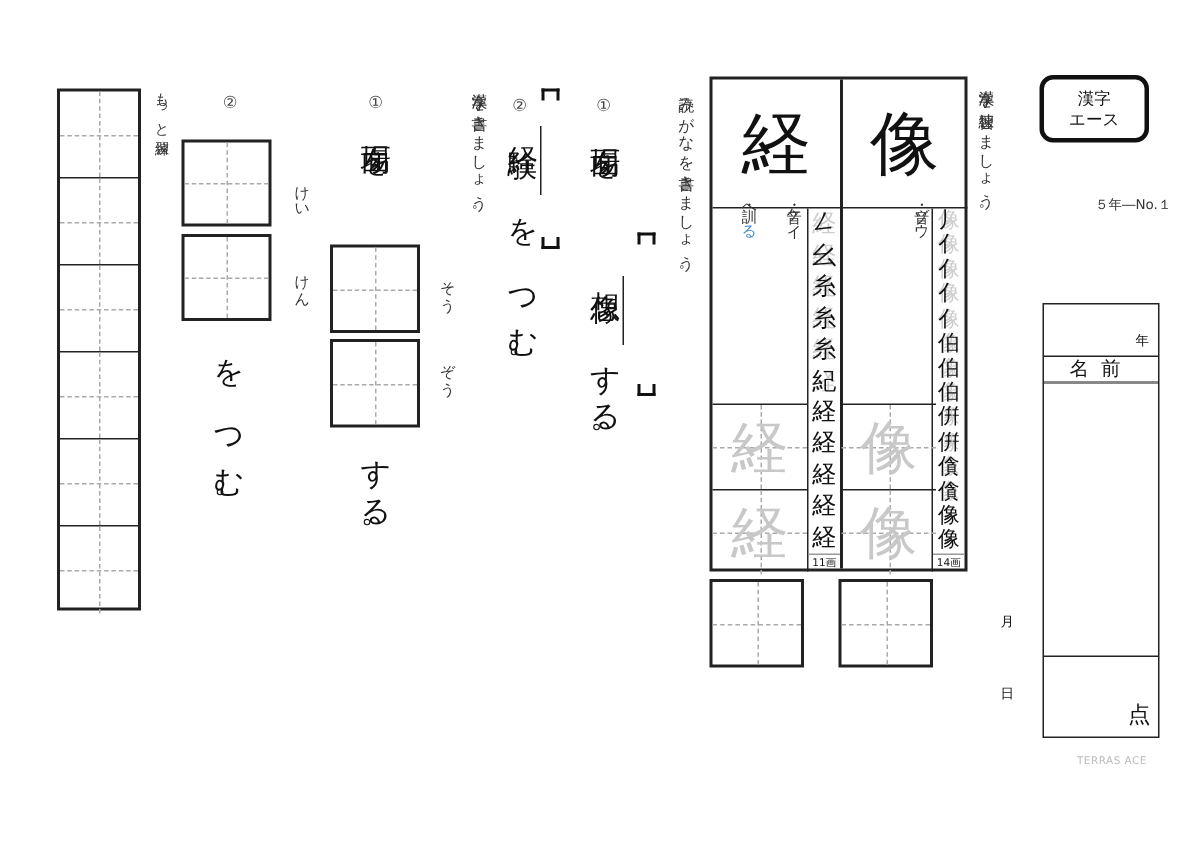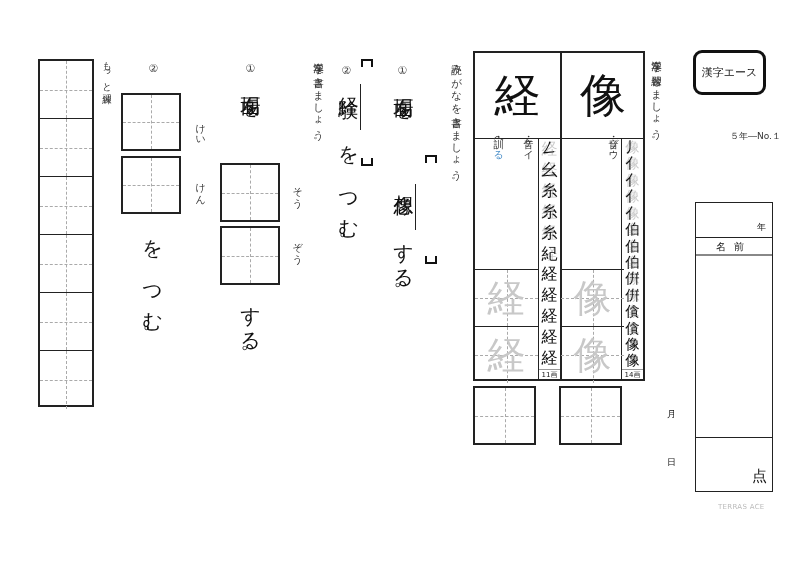--- a/index.html
+++ b/index.html
@@ -3,30 +3,30 @@
 <meta charset="utf-8">
 <style>
   * { box-sizing: border-box; margin: 0; padding: 0; }
   html, body { width: 800px; height: 566px; background: #ffffff; overflow: hidden; }
   body { position: relative; font-family: "DejaVu Serif", serif; color: #111; }
   .abs { position: absolute; }
   .vt { writing-mode: vertical-rl; text-orientation: upright; white-space: nowrap; }
 
   
   .badge { left: 693px; top: 50px; width: 73px; height: 45px; border: 3px solid #111; border-radius: 9px;
-           display: flex; flex-direction: row; align-items: center; justify-content: center;
+           display: flex; flex-direction: column; align-items: center; justify-content: center;
            font-family: "DejaVu Sans", sans-serif; font-size: 11px; line-height: 14px; }
   .grade-no { left: 708px; top: 130px; font-family: "DejaVu Sans", sans-serif; font-size: 9px; color: #333; margin-left: 22px; }
 
   
   .namebox { left: 695px; top: 202px; width: 78px; height: 290px; border: 1.5px solid #222; }
   .nb-year { position: absolute; left: 0; top: 0; width: 100%; height: 35px; border-bottom: 1.5px solid #222; }
   .nb-year span { position: absolute; right: 6px; bottom: 3px; font-size: 9px; }
   .nb-name { position: absolute; left: 0; top: 35px; width: 100%; height: 18px; border-bottom: 2px solid #888;
-             font-size: 10px; text-align: center; line-height: 17px; letter-spacing: 8px; }
+             font-size: 13px; text-align: center; line-height: 17px; letter-spacing: 8px; }
   .nb-score { position: absolute; left: 0; bottom: 0; width: 100%; height: 54px; border-top: 1.5px solid #222; }
   .nb-score span { position: absolute; right: 5px; bottom: 5px; font-size: 15px; }
   .month { left: 667px; top: 408px; font-size: 9px; }
   .day { left: 667px; top: 456px; font-size: 9px; }
   .brand { left: 718px; top: 503px; font-family: "DejaVu Sans", sans-serif; font-size: 7px; color: #bbb; letter-spacing: 0.3px; }
 
   .instr { font-size: 10.5px; color: #333; line-height: 13px; letter-spacing: 1px; }
 
   
   .ref { left: 473px; top: 51px; width: 172px; height: 330px; border: 2px solid #222; }

